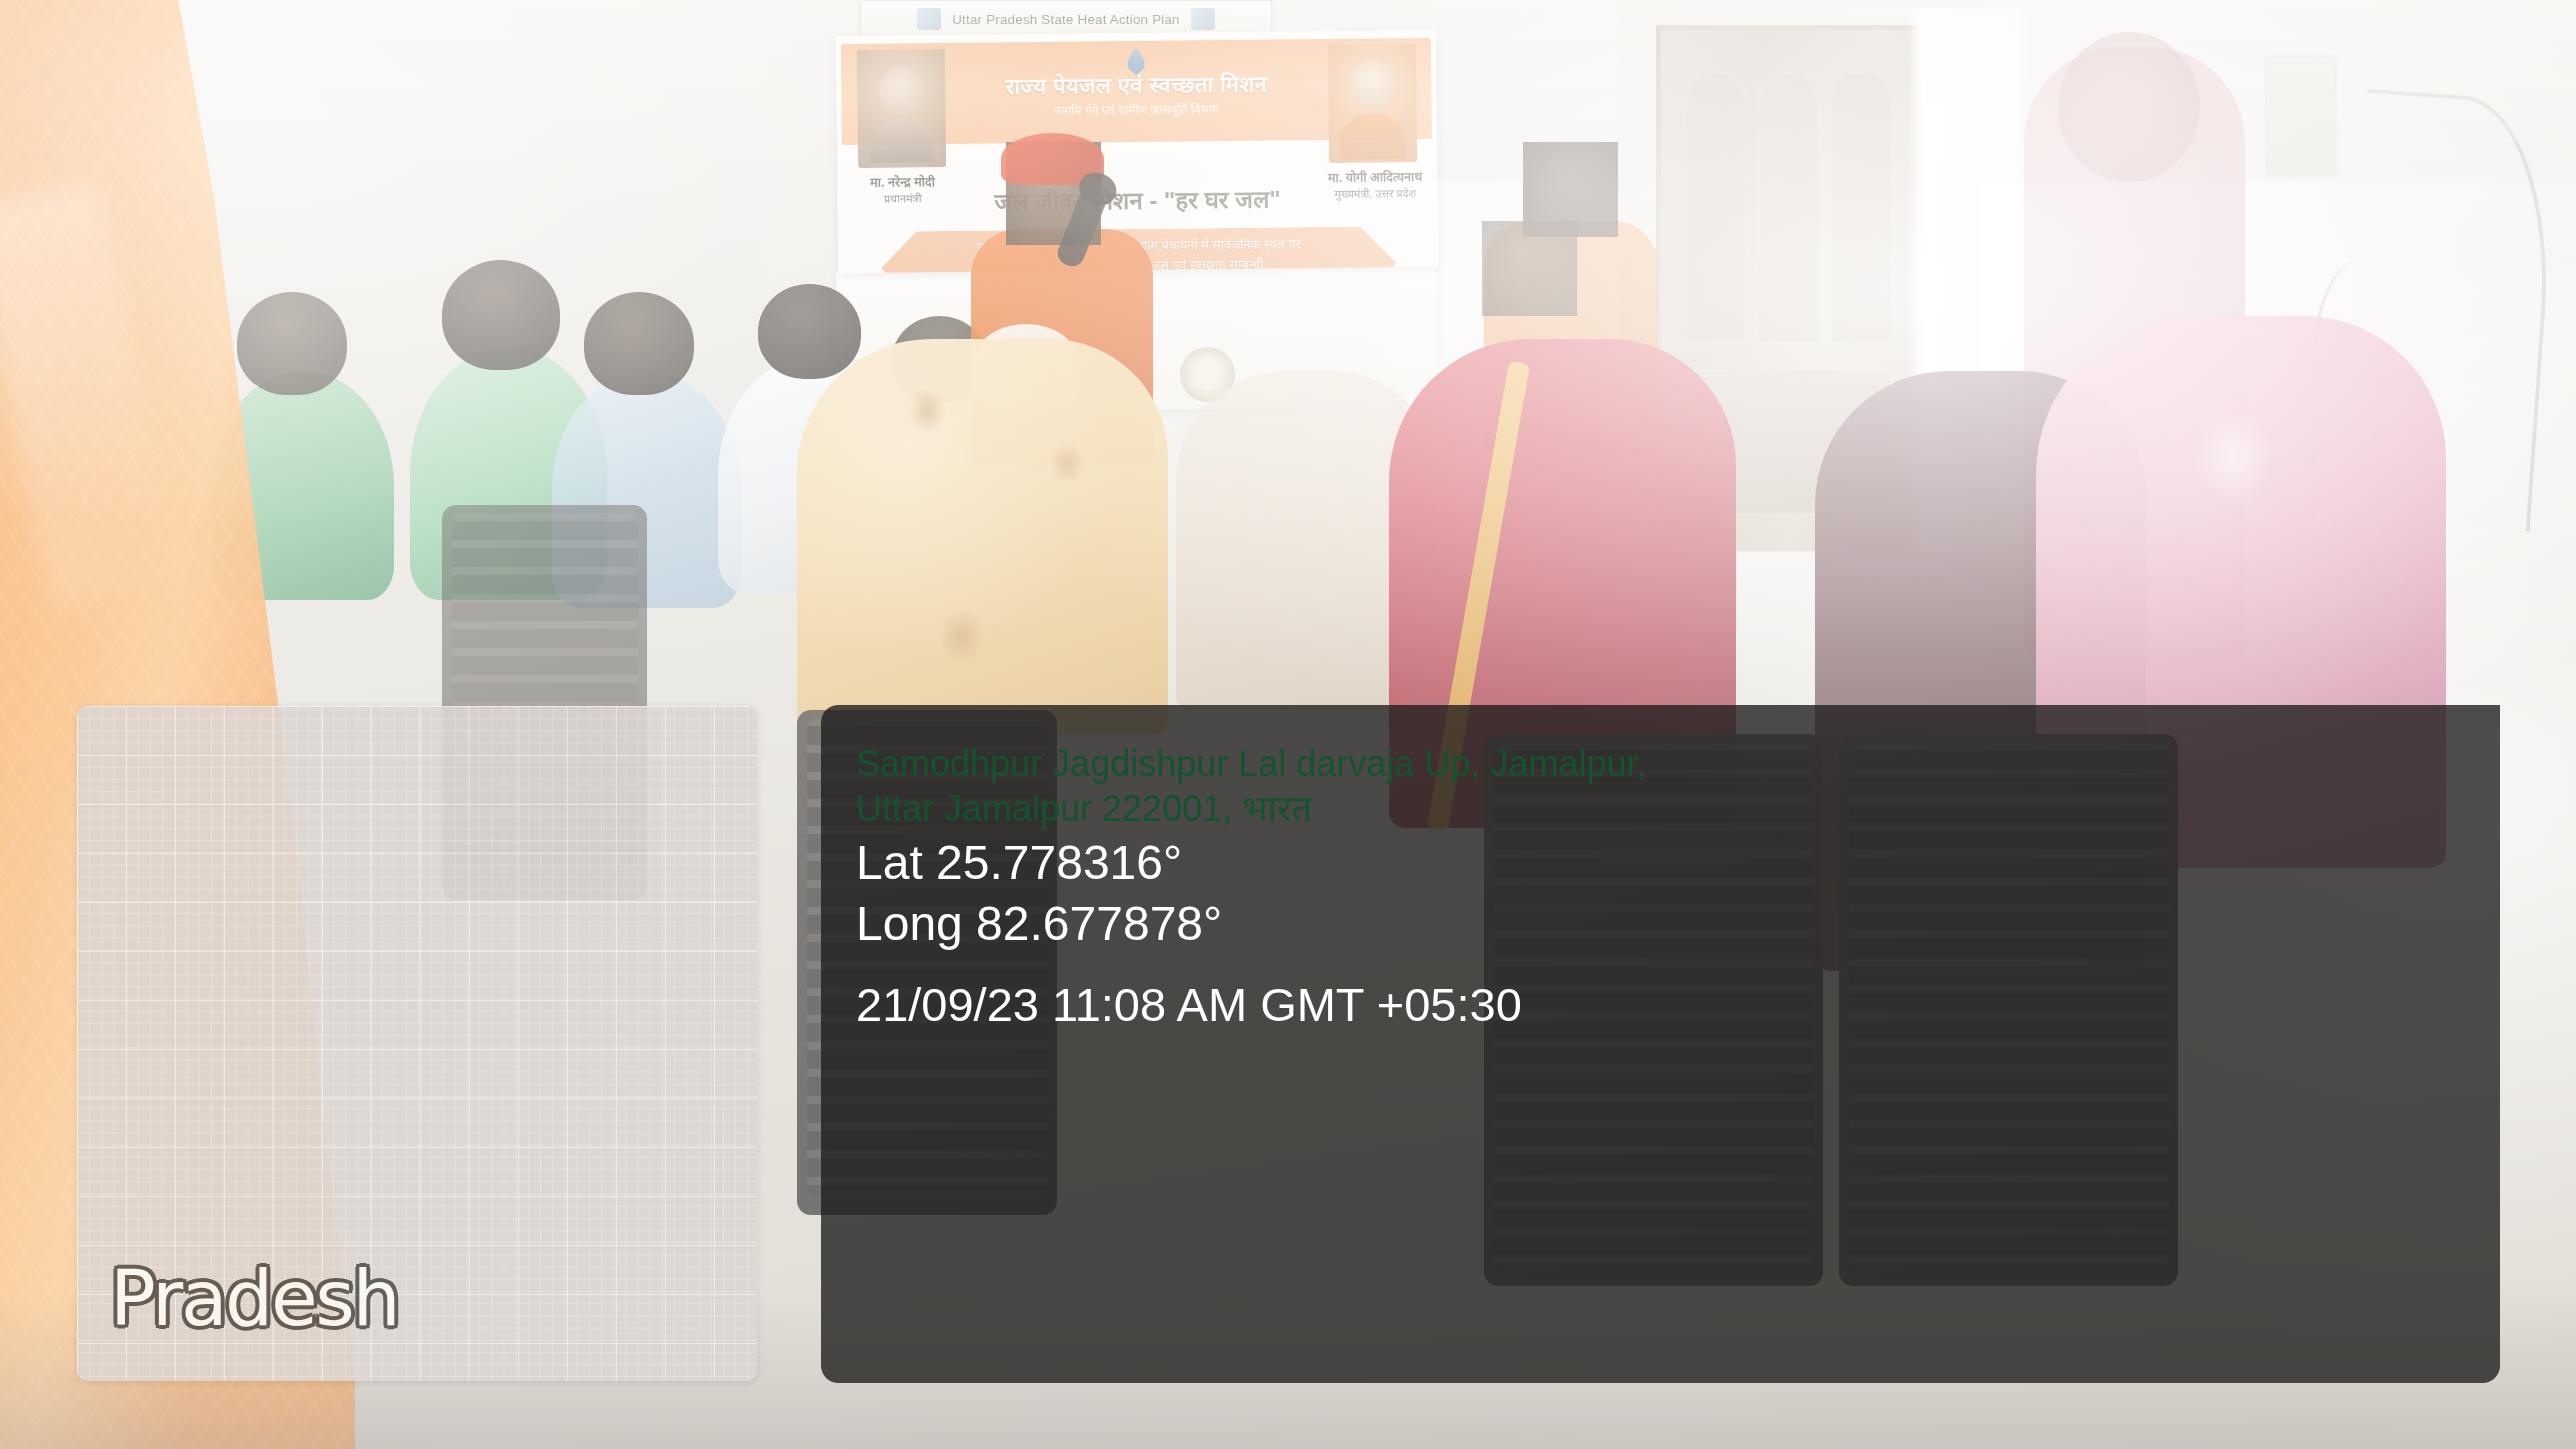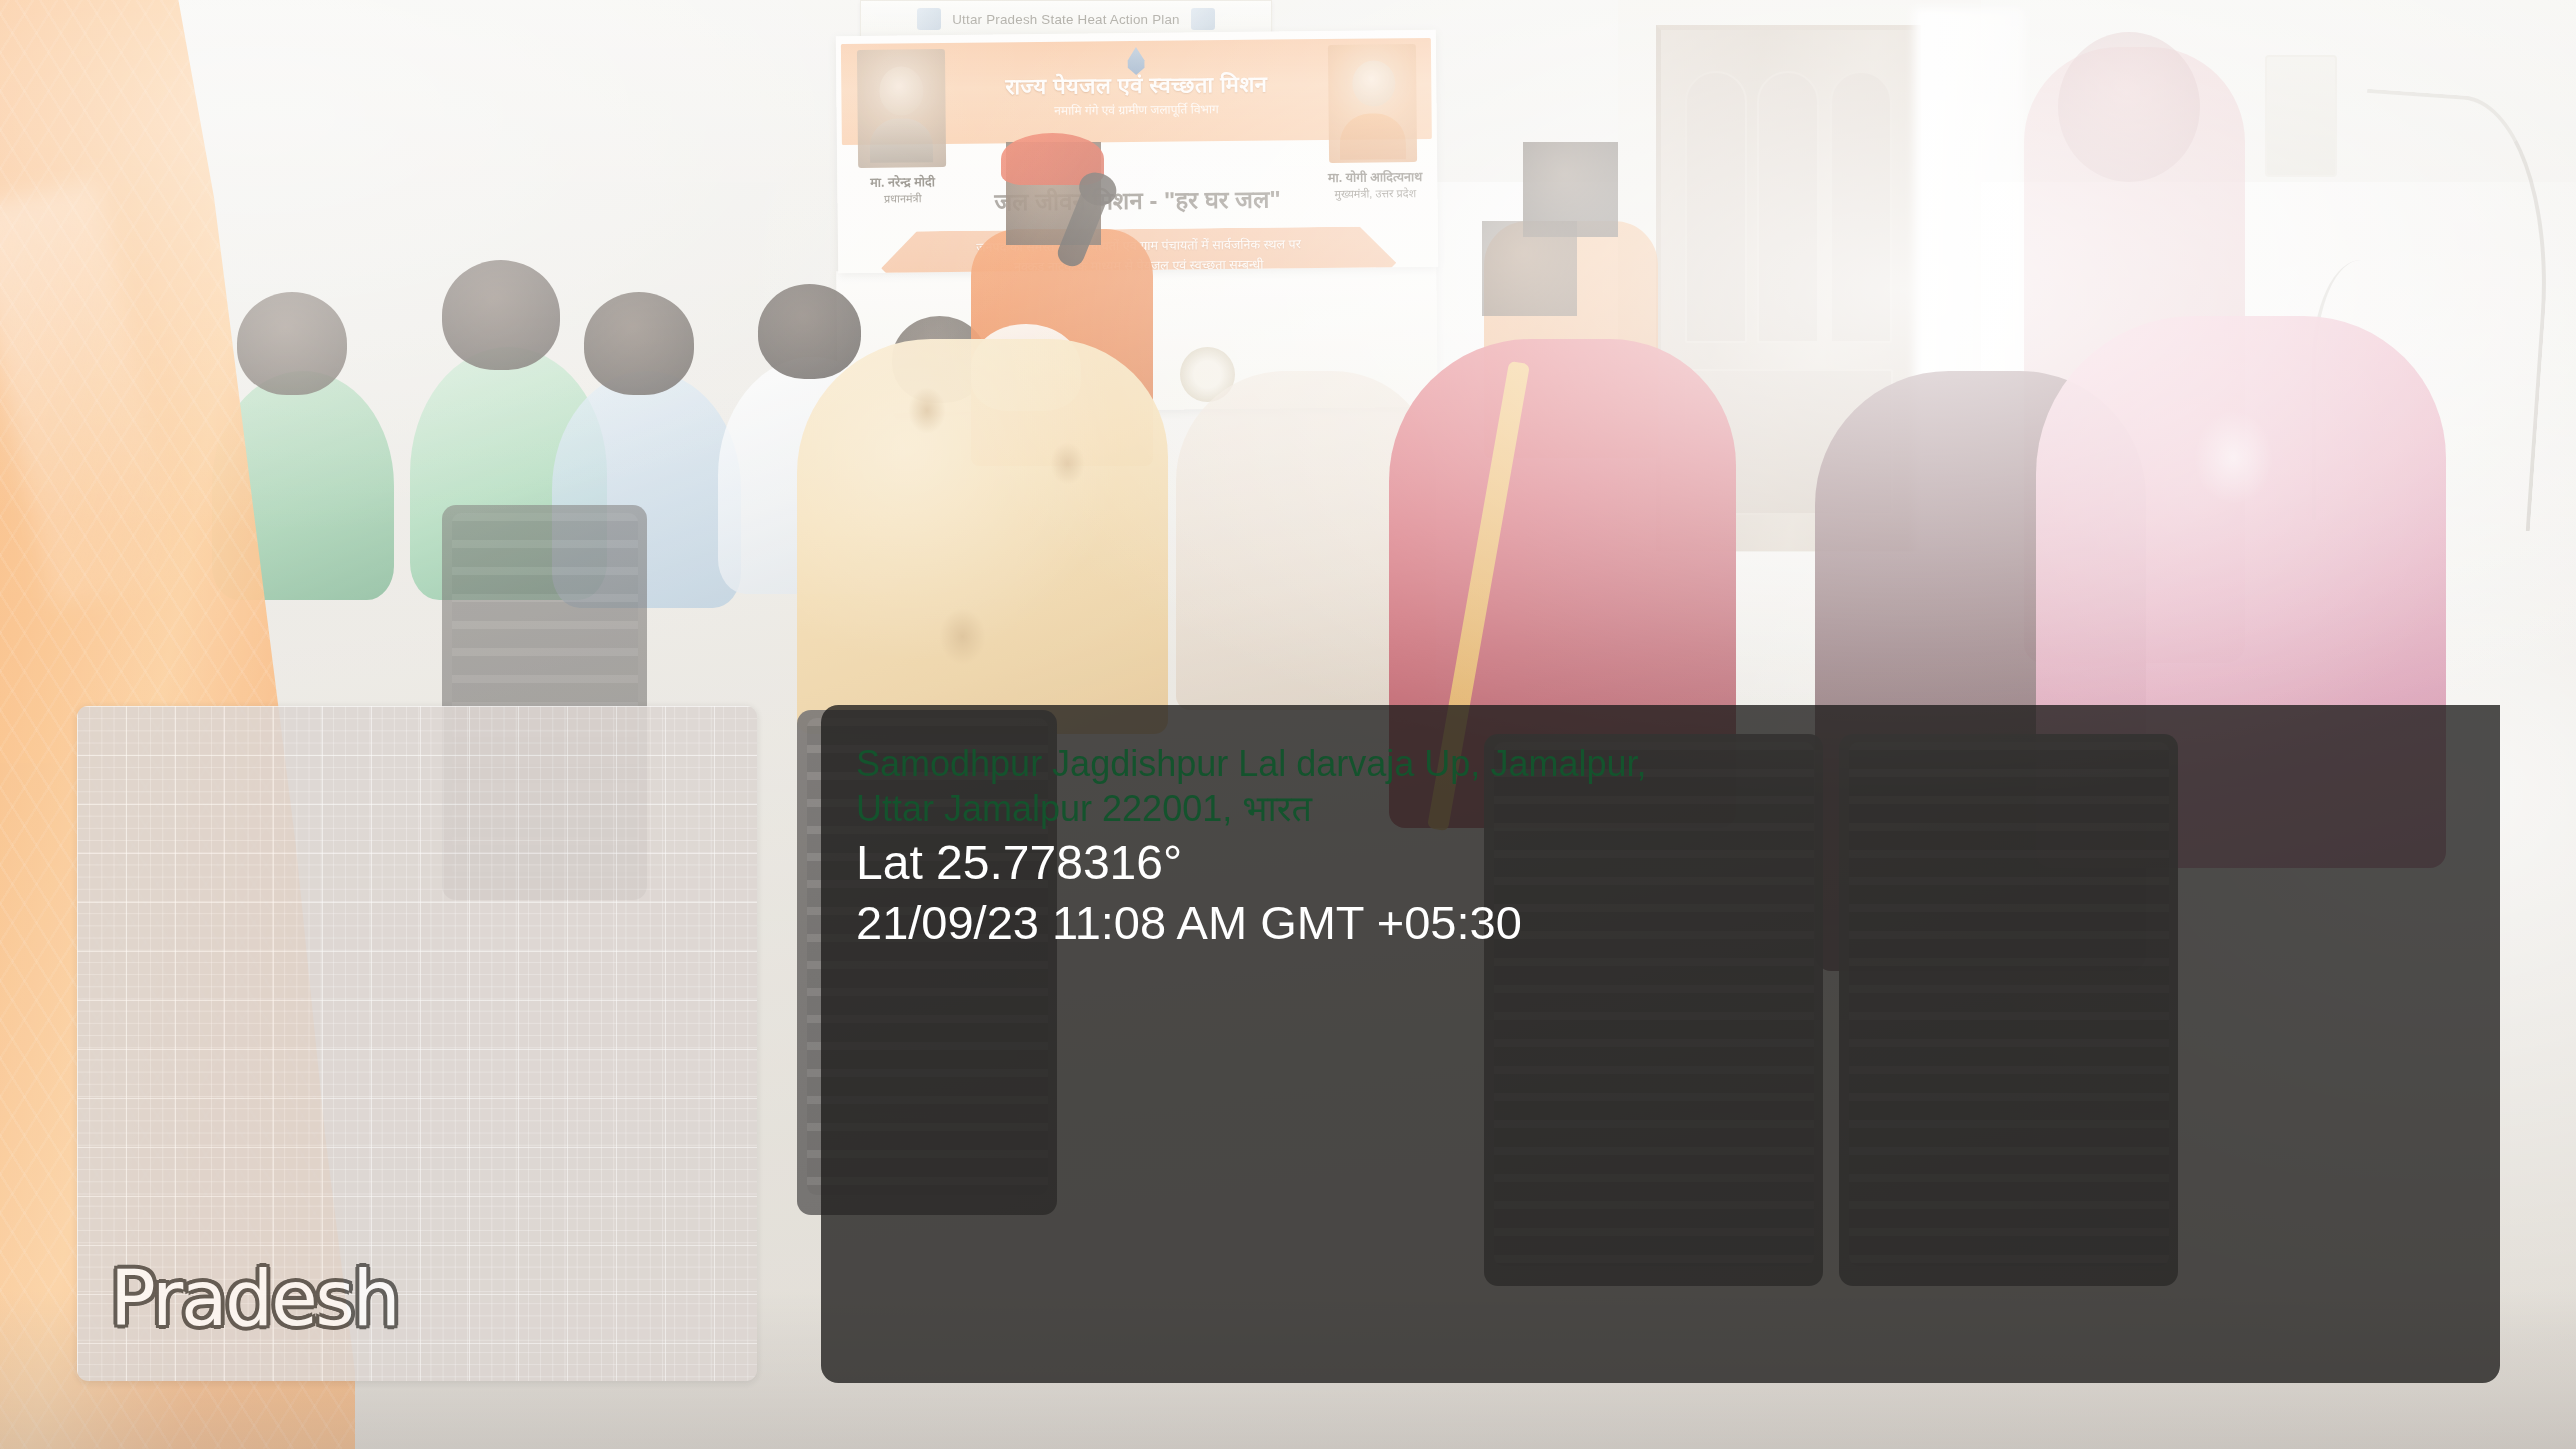--- a/index.html
+++ b/index.html
@@ -477,20 +477,21 @@
     font-size: 36px; font-weight: 400; color:#14532d; line-height: 1.26;
     white-space: nowrap;
   }
   .line-co {
     font-size: 48px; font-weight: 400; color:#fff; line-height: 1.28;
     white-space: nowrap;
   }
   .line-ts {
     font-size: 47px; font-weight: 400; color:#fff; line-height: 1.28;
     white-space: nowrap;
+    margin-top: 20px;
   }
   .sp6 { height: 8px; }
 </style>
 </head>
 <body>
 
 <div id="stage">
 
   <div class="photo">
     <div class="ph wall"></div>
@@ -599,17 +600,18 @@
   <div class="mapcard">
     <div class="gwm">Pradesh</div>
   </div>
 
 
   <div class="infocard">
     <div class="sp6"></div>
     <div class="line-addr">Samodhpur Jagdishpur Lal darvaja Up, Jamalpur,</div>
     <div class="line-addr">Uttar Jamalpur 222001, भारत</div>
     <div class="line-co">Lat 25.778316°</div>
+    <div class="line-co">Long 82.677878°</div>
     <div class="line-ts">21/09/23 11:08 AM GMT +05:30</div>
   </div>
 
 </div>
 
 
 </body></html>

